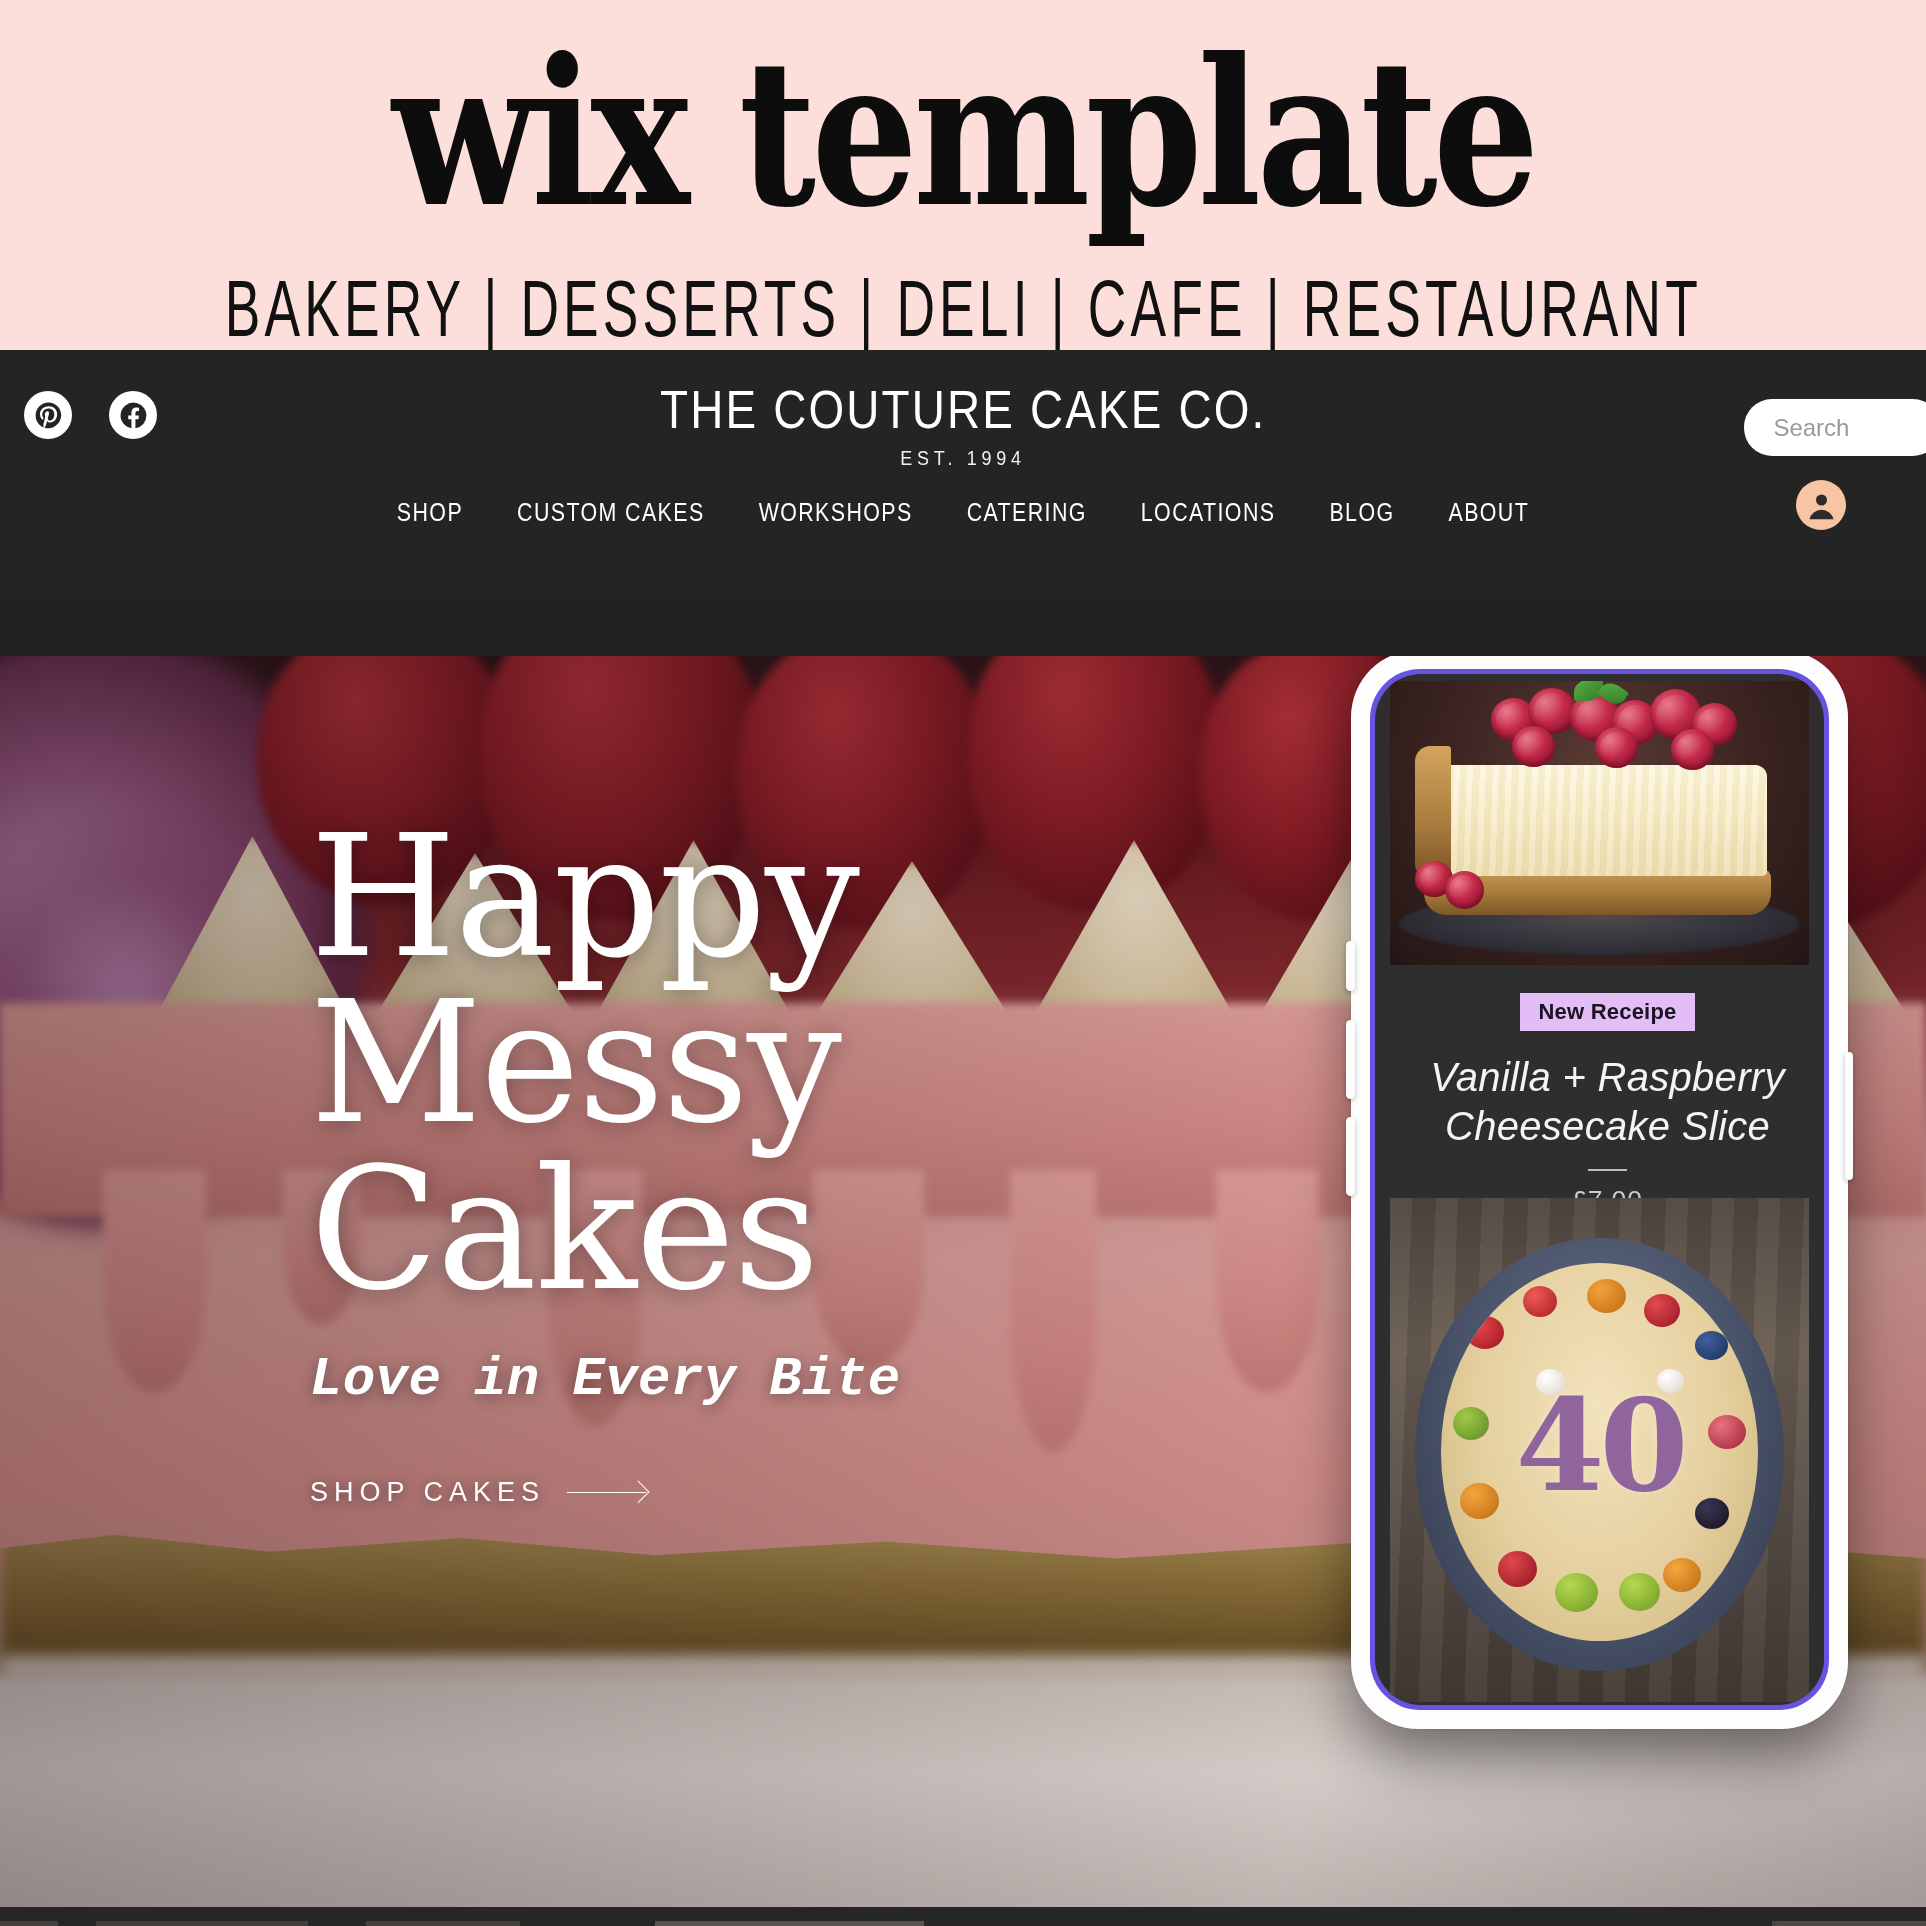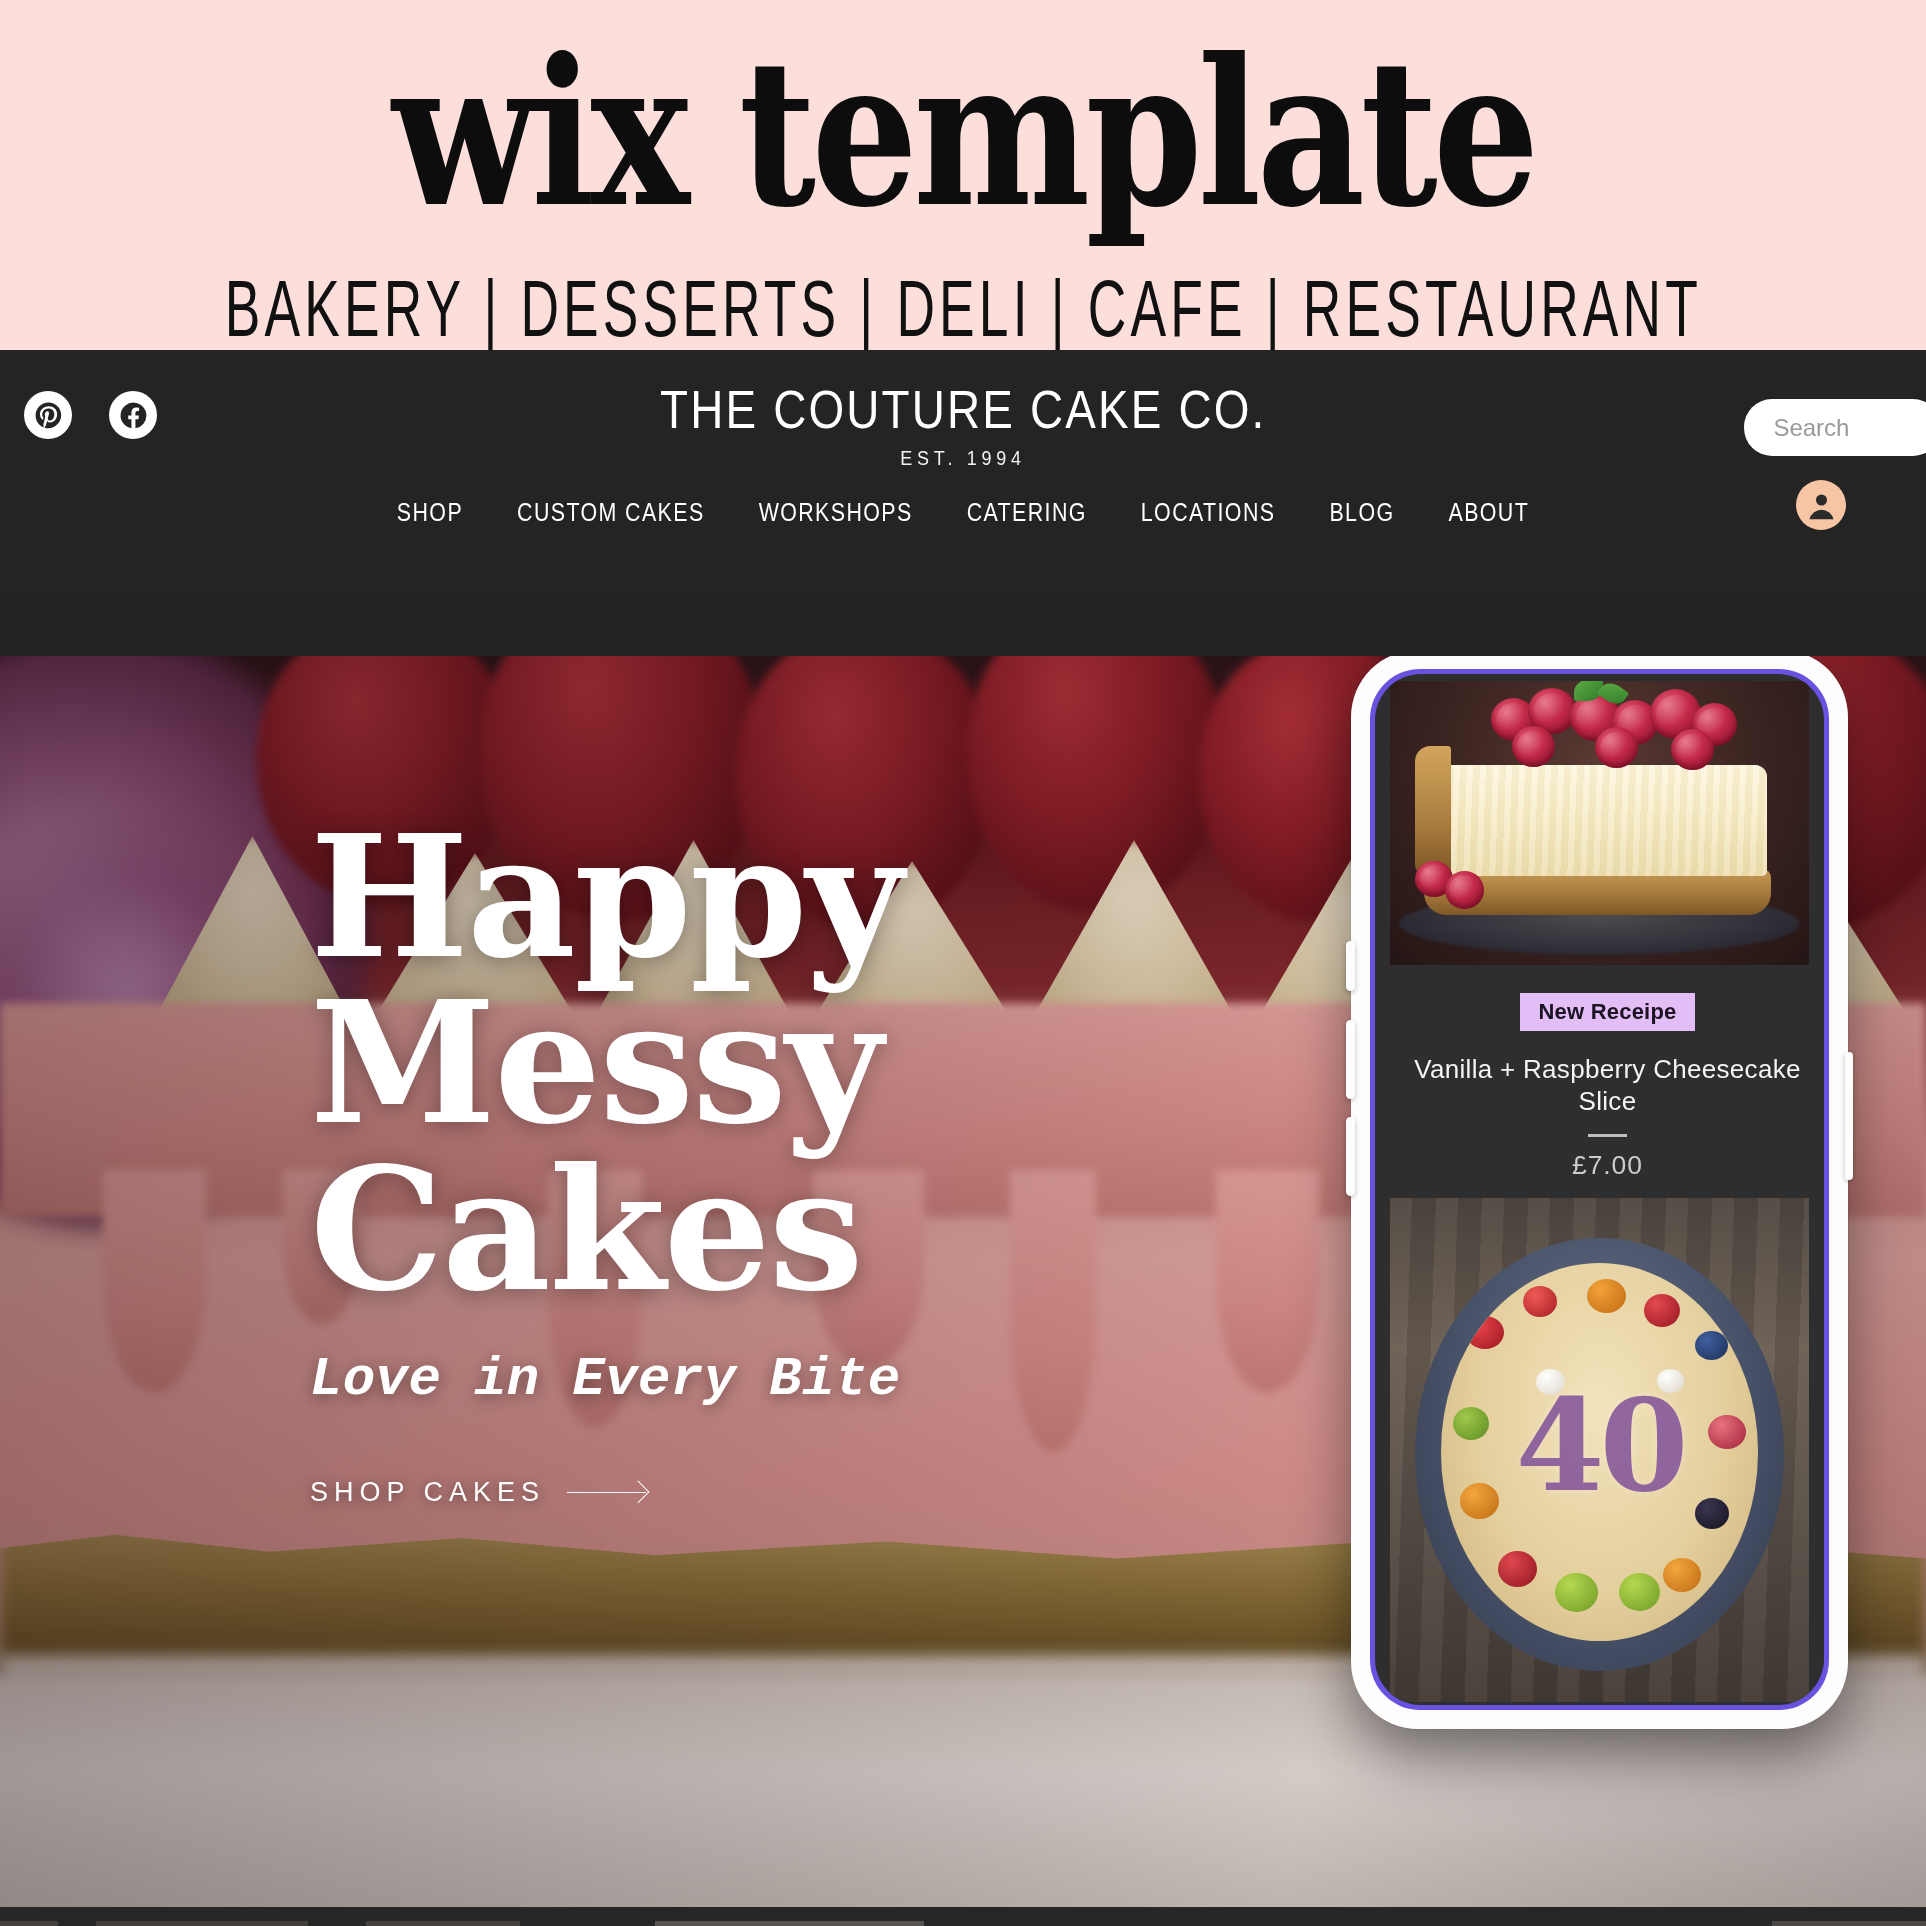--- a/index.html
+++ b/index.html
@@ -169,21 +169,21 @@
   .hero-tint{
     position:absolute; inset:0;
     background:linear-gradient(100deg, rgba(25,10,14,.34) 0%, rgba(25,10,14,.16) 45%, rgba(25,10,14,.05) 70%, rgba(25,10,14,.20) 100%);
   }
 
   .hero-copy{
     position:absolute; left:310px; top:158px; z-index:6;
   }
   .hero-h1{
     font-family:"DejaVu Serif", serif;
-    color:#fff; font-size:168px; line-height:.99; font-weight:700;
+    color:#fff; font-size:168px; line-height:.99; font-weight:400;
     letter-spacing:-1.7px;
     text-shadow:0 3.4px 22px rgba(0,0,0,.35);
   }
   .hero-h1 span{ display:block; }
   .hero-tag{
     font-family:Liberation Mono, monospace;
     font-style:italic; font-weight:700; color:#fff;
     font-size:54px; margin-top:36px; letter-spacing:0.4px;
     text-shadow:0 2.6px 15.4px rgba(0,0,0,.4);
   }
@@ -256,22 +256,22 @@
   .card-body{
     position:absolute; left:0; right:0; top:298px; height:216px;
     background:#2e2e2e; text-align:center;padding-left:16px;
   }
   .badge{
     display:inline-block; background:#e2bdf6; color:#1d1423;
     font-size:22px; font-weight:700; padding:6px 19px; margin-top:20.5px;
     letter-spacing:0.2px;
   }
   .prod-name{
-    color:#f4f4f4; font-size:26px; line-height:1.24; font-weight:400;
-    margin-top:22px; padding:0 22px; letter-spacing:0.3px;
+    color:#f4f4f4; font-size:40px; line-height:1.24; font-weight:400;
+    margin-top:22px; padding:0 22px; letter-spacing:0.3px;font-style:italic;
   }
   .prod-rule{ width:39px; height:2.6px; background:#bdbdbd; margin:17px auto 0; }
   .prod-price{ color:#cccccc; font-size:26.5px; margin-top:13.7px; letter-spacing:0.9px; }
 
   .card-photo2{
     position:absolute; left:15.4px; top:524px; right:15.4px; bottom:3.4px; overflow:hidden;
   }
   .fc-bg{ position:absolute; inset:0;
     background:linear-gradient(180deg,#4a4440 0%,#6d6258 30%,#57504a 60%,#3b3531 100%); }
   .fc-wood{ position:absolute; inset:0;

